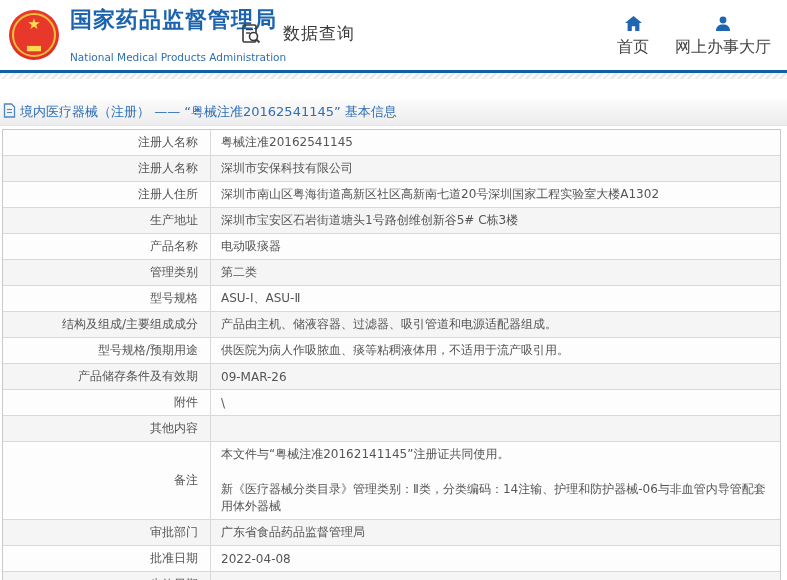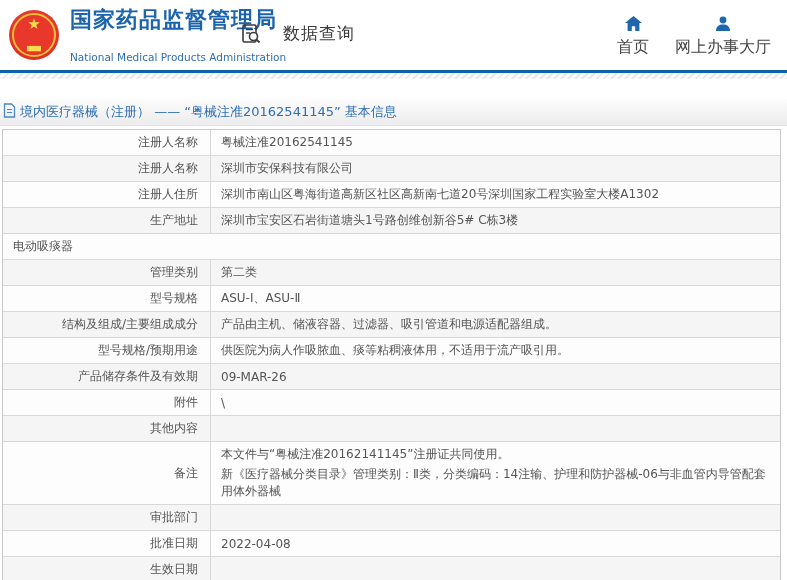--- a/index.html
+++ b/index.html
@@ -34,21 +34,21 @@
 
   
   .table-wrap { margin:3px 0 0 2px; width:779px; border:1px solid #c9c9cb; }
   .t-row { display:flex; border-bottom:1px solid #d9d9db; background:#fdfdfe; }
   .t-row:nth-child(even) { background:#f5f5f6; }
   .t-row:last-child { border-bottom:none; }
   .t-label { width:208px; flex:0 0 auto; display:flex; align-items:center; justify-content:flex-end;
              padding:4px 12px 4px 4px; font-size:12px; color:#555; border-right:1px solid #d9d9db;
              min-height:22px; text-align:right; }
   .t-value { flex:1; display:flex; align-items:center; padding:4px 10px; font-size:12px; color:#555; min-height:22px; }
-  .t-value.multi { flex-direction:column; align-items:flex-start; justify-content:center; gap:3px; }
+  .t-value.multi { flex-direction:column; align-items:flex-start; justify-content:center; gap:18px; }
 </style>
 </head>
 <body>
 
 <div class="header">
   <div class="logo">
     <div class="star">★</div>
     <div class="gate">▄▄</div>
   </div>
   <div class="brand">
@@ -115,20 +115,21 @@
     </div>
     <div class="t-row">
       <div class="t-label">注册人住所</div>
       <div class="t-value">深圳市南山区粤海街道高新区社区高新南七道20号深圳国家工程实验室大楼A1302</div>
     </div>
     <div class="t-row">
       <div class="t-label">生产地址</div>
       <div class="t-value">深圳市宝安区石岩街道塘头1号路创维创新谷5# C栋3楼</div>
     </div>
     <div class="t-row">
+      <div class="t-label">产品名称</div>
       <div class="t-value">电动吸痰器</div>
     </div>
     <div class="t-row">
       <div class="t-label">管理类别</div>
       <div class="t-value">第二类</div>
     </div>
     <div class="t-row">
       <div class="t-label">型号规格</div>
       <div class="t-value">ASU-Ⅰ、ASU-Ⅱ</div>
     </div>
@@ -154,20 +155,21 @@
     </div>
     <div class="t-row">
       <div class="t-label">备注</div>
       <div class="t-value multi">
         <div>本文件与“粤械注准20162141145”注册证共同使用。</div>
         <div>新《医疗器械分类目录》管理类别：Ⅱ类，分类编码：14注输、护理和防护器械-06与非血管内导管配套用体外器械</div>
       </div>
     </div>
     <div class="t-row">
       <div class="t-label">审批部门</div>
+      <div class="t-value">广东省食品药品监督管理局</div>
     </div>
     <div class="t-row">
       <div class="t-label">批准日期</div>
       <div class="t-value">2022-04-08</div>
     </div>
     <div class="t-row">
       <div class="t-label">生效日期</div>
       <div class="t-value"></div>
     </div>
     <div class="t-row">

